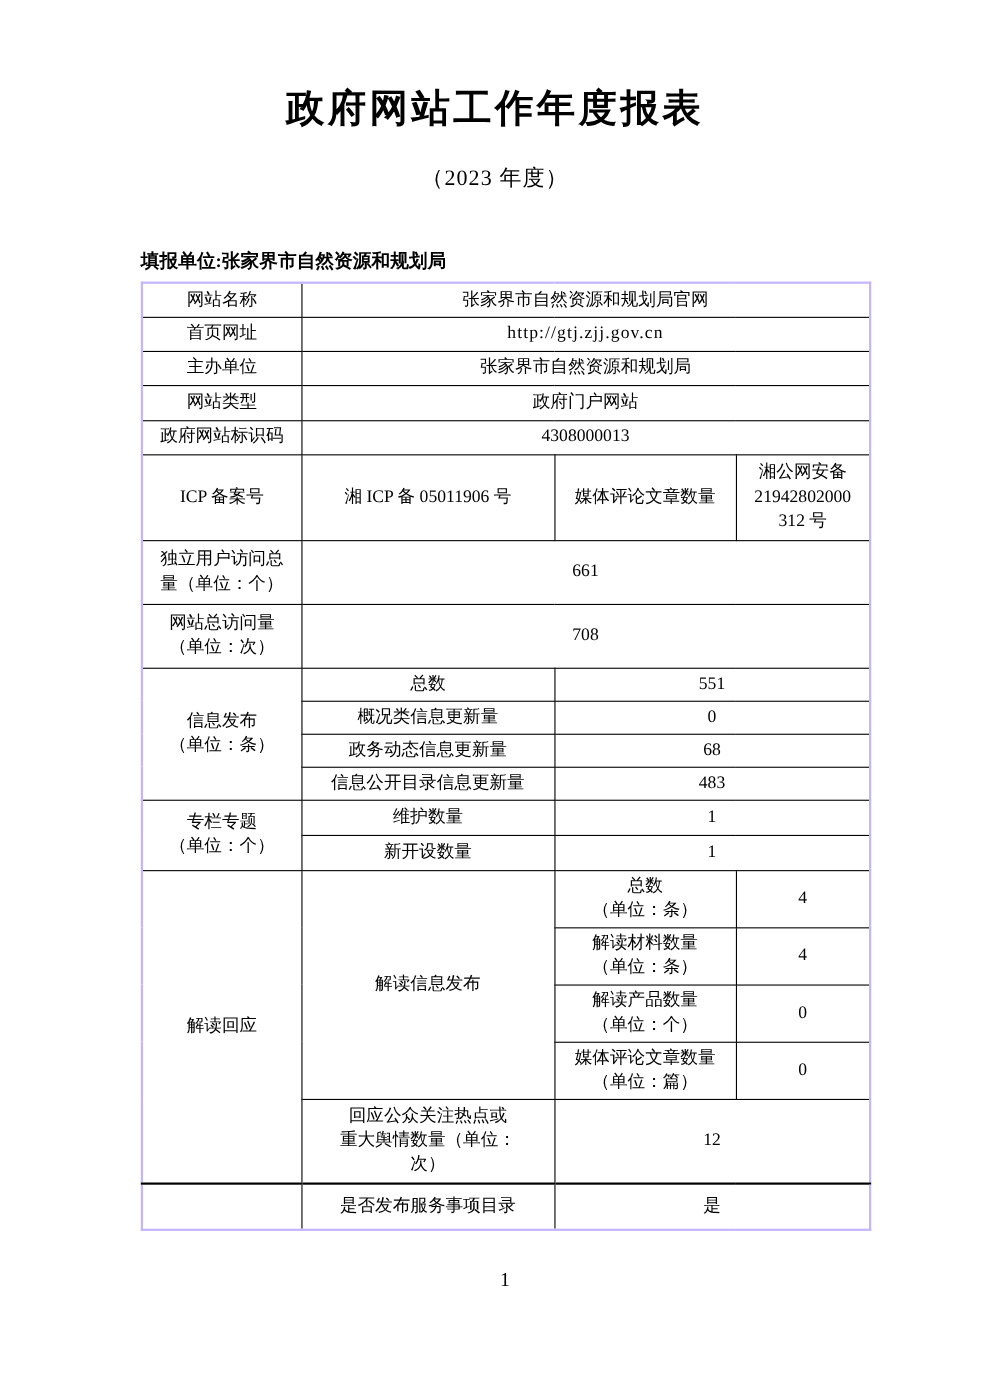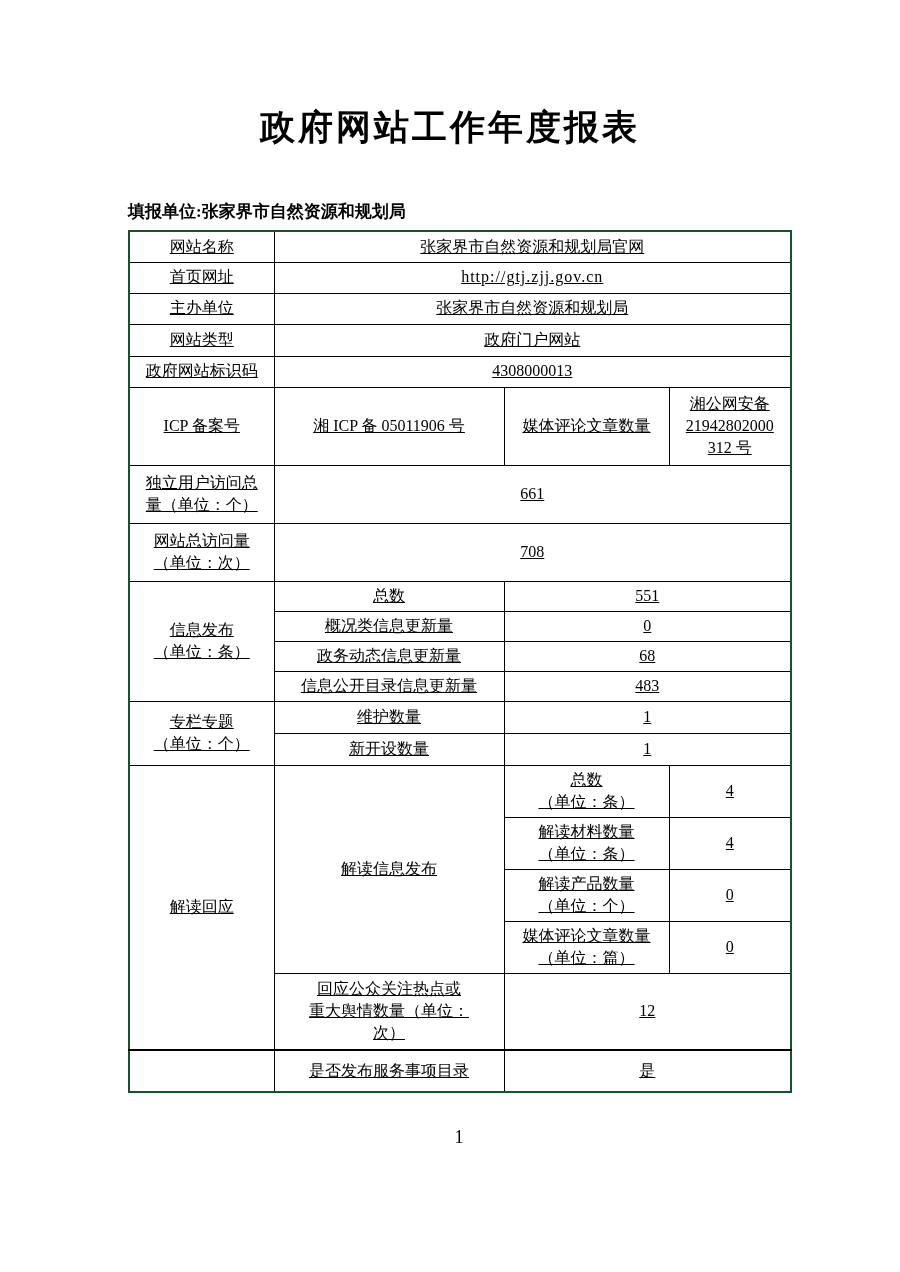--- a/index.html
+++ b/index.html
@@ -10,21 +10,21 @@
     font-family: "Liberation Serif", "DejaVu Serif", serif;
   }
   .page {
     position: relative;
     width: 900px;
     height: 1272px;
     background: #ffffff;
     overflow: hidden;
   }
   .doc-title {
-    padding-top: 104px;
+    padding-top: 76px;
     text-align: center;
     font-family: "Liberation Sans", "DejaVu Sans", sans-serif;
     font-weight: bold;
     font-size: 35px;
     line-height: 46px;
     letter-spacing: 3px;
   }
   .doc-subtitle {
     margin-top: 26px;
     text-align: center;
@@ -36,22 +36,21 @@
     margin: 50px 16px 0 128px;
     font-size: 17px;
     font-weight: bold;
     line-height: 23px;
   }
   table.report-table {
     border-collapse: collapse;
     table-layout: fixed;
     width: 662px;
     margin: 7px 0 0 128px;
-    border: 2px solid #14532d;
-    text-decoration: underline;
+    border: 2px solid #c4b5fd;
   }
   table.report-table td {
     border: 1px solid #000000;
     box-sizing: border-box;
     padding: 2px 6px;
     text-align: center;
     vertical-align: middle;
     font-size: 16px;
     line-height: 1.38;
     white-space: pre-line;
@@ -75,20 +74,21 @@
     line-height: 24px;
   }
 </style>
 </head>
 <body>
 
 <div class="page">
 
   <div class="doc-title">政府网站工作年度报表</div>
 
+  <div class="doc-subtitle">（2023 年度）</div>
 
   <div class="unit-line">填报单位:张家界市自然资源和规划局</div>
 
   <table class="report-table">
     <colgroup>
       <col style="width:145px">
       <col style="width:230px">
       <col style="width:165px">
       <col style="width:122px">
     </colgroup>

